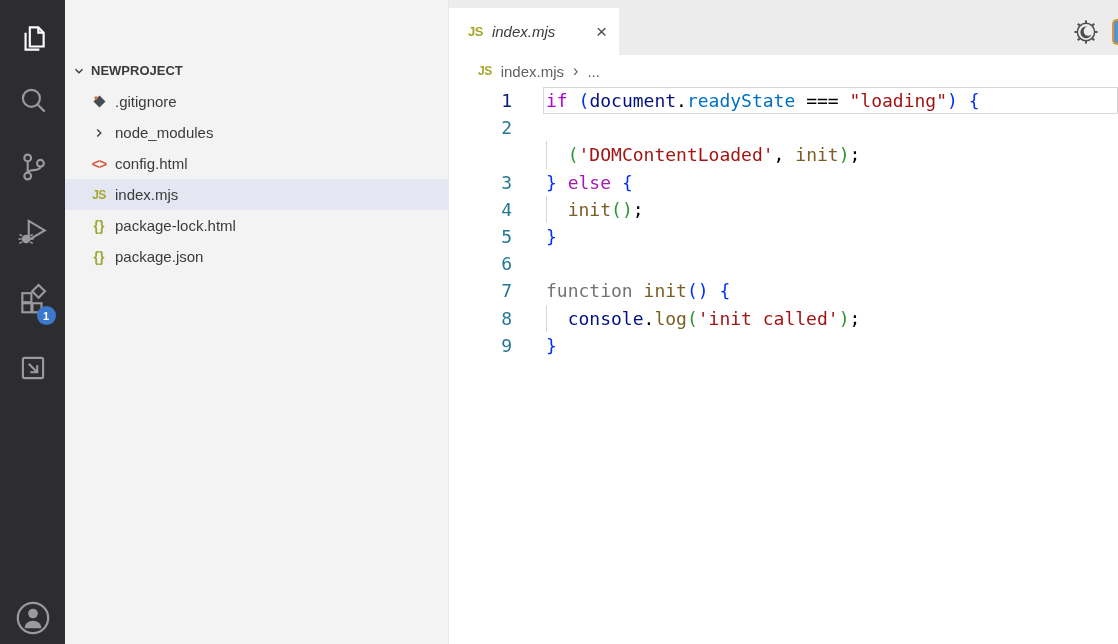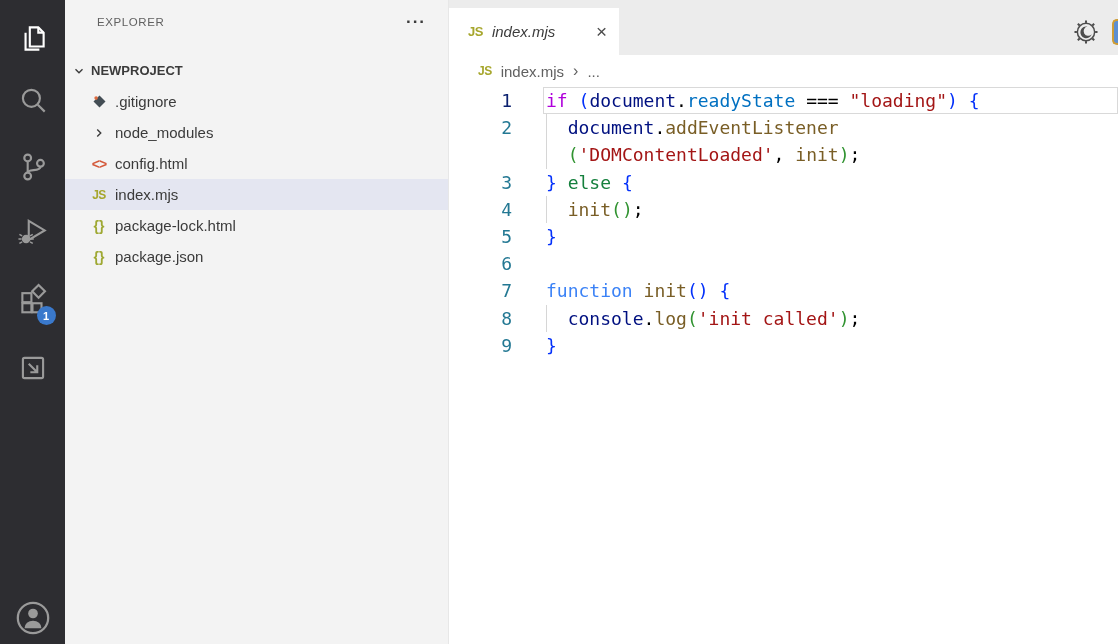--- a/index.html
+++ b/index.html
@@ -116,24 +116,20 @@
     <div class="ab-item" style="top:599px">
       <svg width="36" height="36" viewBox="0 0 32 32">
         <circle cx="16" cy="16" r="13.5" fill="none" stroke="#9a9a9a" stroke-width="2"></circle>
         <circle cx="16" cy="12" r="4.3" fill="#9a9a9a"></circle>
         <path d="M8.5 25 a7.5 6.6 0 0 1 15 0 z" fill="#9a9a9a"></path>
       </svg>
     </div>
   </div>
 
   <div class="sidebar">
-    <div class="sb-header">
-      <span class="sb-title">EXPLORER</span>
-      <span class="sb-dots">···</span>
-    </div>
     <div class="tree">
       <div class="trow project-row">
         <span class="chev">
           <svg width="14" height="14" viewBox="0 0 16 16" fill="none" stroke="#3b3b3b" stroke-width="1.6">
               <path d="M4 6 l4 4 4 -4"></path>
             </svg>
         </span>
         <span>NEWPROJECT</span>
       </div>
       <div id="tree-items">
@@ -217,45 +213,44 @@
       <span class="bc-item">...</span>
     </div>
 
     <div class="code" id="code-rows">
         <div class="crow active">
           <span class="gutter">1</span>
           <span class="ctext"><span style="color: rgb(175, 0, 219);">if</span><span style="color: rgb(0, 0, 0);"> </span><span style="color: rgb(4, 49, 250);">(</span><span style="color: rgb(0, 16, 128);">document</span><span style="color: rgb(0, 0, 0);">.</span><span style="color: rgb(0, 112, 193);">readyState</span><span style="color: rgb(0, 0, 0);"> </span><span style="color: rgb(0, 0, 0);">===</span><span style="color: rgb(0, 0, 0);"> </span><span style="color: rgb(163, 21, 21);">"loading"</span><span style="color: rgb(4, 49, 250);">)</span><span style="color: rgb(0, 0, 0);"> </span><span style="color: rgb(4, 49, 250);">{</span></span>
         </div>
         <div class="crow guide">
           <span class="gutter">2</span>
-          <span class="ctext"><span style="color: rgb(0, 0, 0);">  </span><span style="color: rgb(0, 16, 128);">document</span><span style="color: rgb(0, 0, 0);">.</span><span style="color: rgb(121, 94, 38);">addEventListener</span></span>
         </div>
         <div class="crow guide">
           <span class="gutter"></span>
           <span class="ctext"><span style="color: rgb(0, 0, 0);">  </span><span style="color: rgb(49, 147, 49);">(</span><span style="color: rgb(163, 21, 21);">'DOMContentLoaded'</span><span style="color: rgb(0, 0, 0);">,</span><span style="color: rgb(0, 0, 0);"> </span><span style="color: rgb(121, 94, 38);">init</span><span style="color: rgb(49, 147, 49);">)</span><span style="color: rgb(0, 0, 0);">;</span></span>
         </div>
         <div class="crow">
           <span class="gutter">3</span>
-          <span class="ctext"><span style="color: rgb(4, 49, 250);">}</span><span style="color: rgb(0, 0, 0);"> </span><span style="color: #15803d;">else</span><span style="color: rgb(0, 0, 0);"> </span><span style="color: rgb(4, 49, 250);">{</span></span>
+          <span class="ctext"><span style="color: rgb(4, 49, 250);">}</span><span style="color: rgb(0, 0, 0);"> </span><span style="color: #a21caf;">else</span><span style="color: rgb(0, 0, 0);"> </span><span style="color: rgb(4, 49, 250);">{</span></span>
         </div>
         <div class="crow guide">
           <span class="gutter">4</span>
           <span class="ctext"><span style="color: rgb(0, 0, 0);">  </span><span style="color: rgb(121, 94, 38);">init</span><span style="color: rgb(49, 147, 49);">(</span><span style="color: rgb(49, 147, 49);">)</span><span style="color: rgb(0, 0, 0);">;</span></span>
         </div>
         <div class="crow">
           <span class="gutter">5</span>
           <span class="ctext"><span style="color: rgb(4, 49, 250);">}</span></span>
         </div>
         <div class="crow">
           <span class="gutter">6</span>
           <span class="ctext"></span>
         </div>
         <div class="crow">
           <span class="gutter">7</span>
-          <span class="ctext"><span style="color: #3b82f6;">function</span><span style="color: rgb(0, 0, 0);"> </span><span style="color: rgb(121, 94, 38);">init</span><span style="color: rgb(4, 49, 250);">(</span><span style="color: rgb(4, 49, 250);">)</span><span style="color: rgb(0, 0, 0);"> </span><span style="color: rgb(4, 49, 250);">{</span></span>
+          <span class="ctext"><span style="color: #737373;">function</span><span style="color: rgb(0, 0, 0);"> </span><span style="color: rgb(121, 94, 38);">init</span><span style="color: rgb(4, 49, 250);">(</span><span style="color: rgb(4, 49, 250);">)</span><span style="color: rgb(0, 0, 0);"> </span><span style="color: rgb(4, 49, 250);">{</span></span>
         </div>
         <div class="crow guide">
           <span class="gutter">8</span>
           <span class="ctext"><span style="color: rgb(0, 0, 0);">  </span><span style="color: rgb(0, 16, 128);">console</span><span style="color: rgb(0, 0, 0);">.</span><span style="color: rgb(121, 94, 38);">log</span><span style="color: rgb(49, 147, 49);">(</span><span style="color: rgb(163, 21, 21);">'init called'</span><span style="color: rgb(49, 147, 49);">)</span><span style="color: rgb(0, 0, 0);">;</span></span>
         </div>
         <div class="crow">
           <span class="gutter">9</span>
           <span class="ctext"><span style="color: rgb(4, 49, 250);">}</span></span>
         </div>
       </div>

